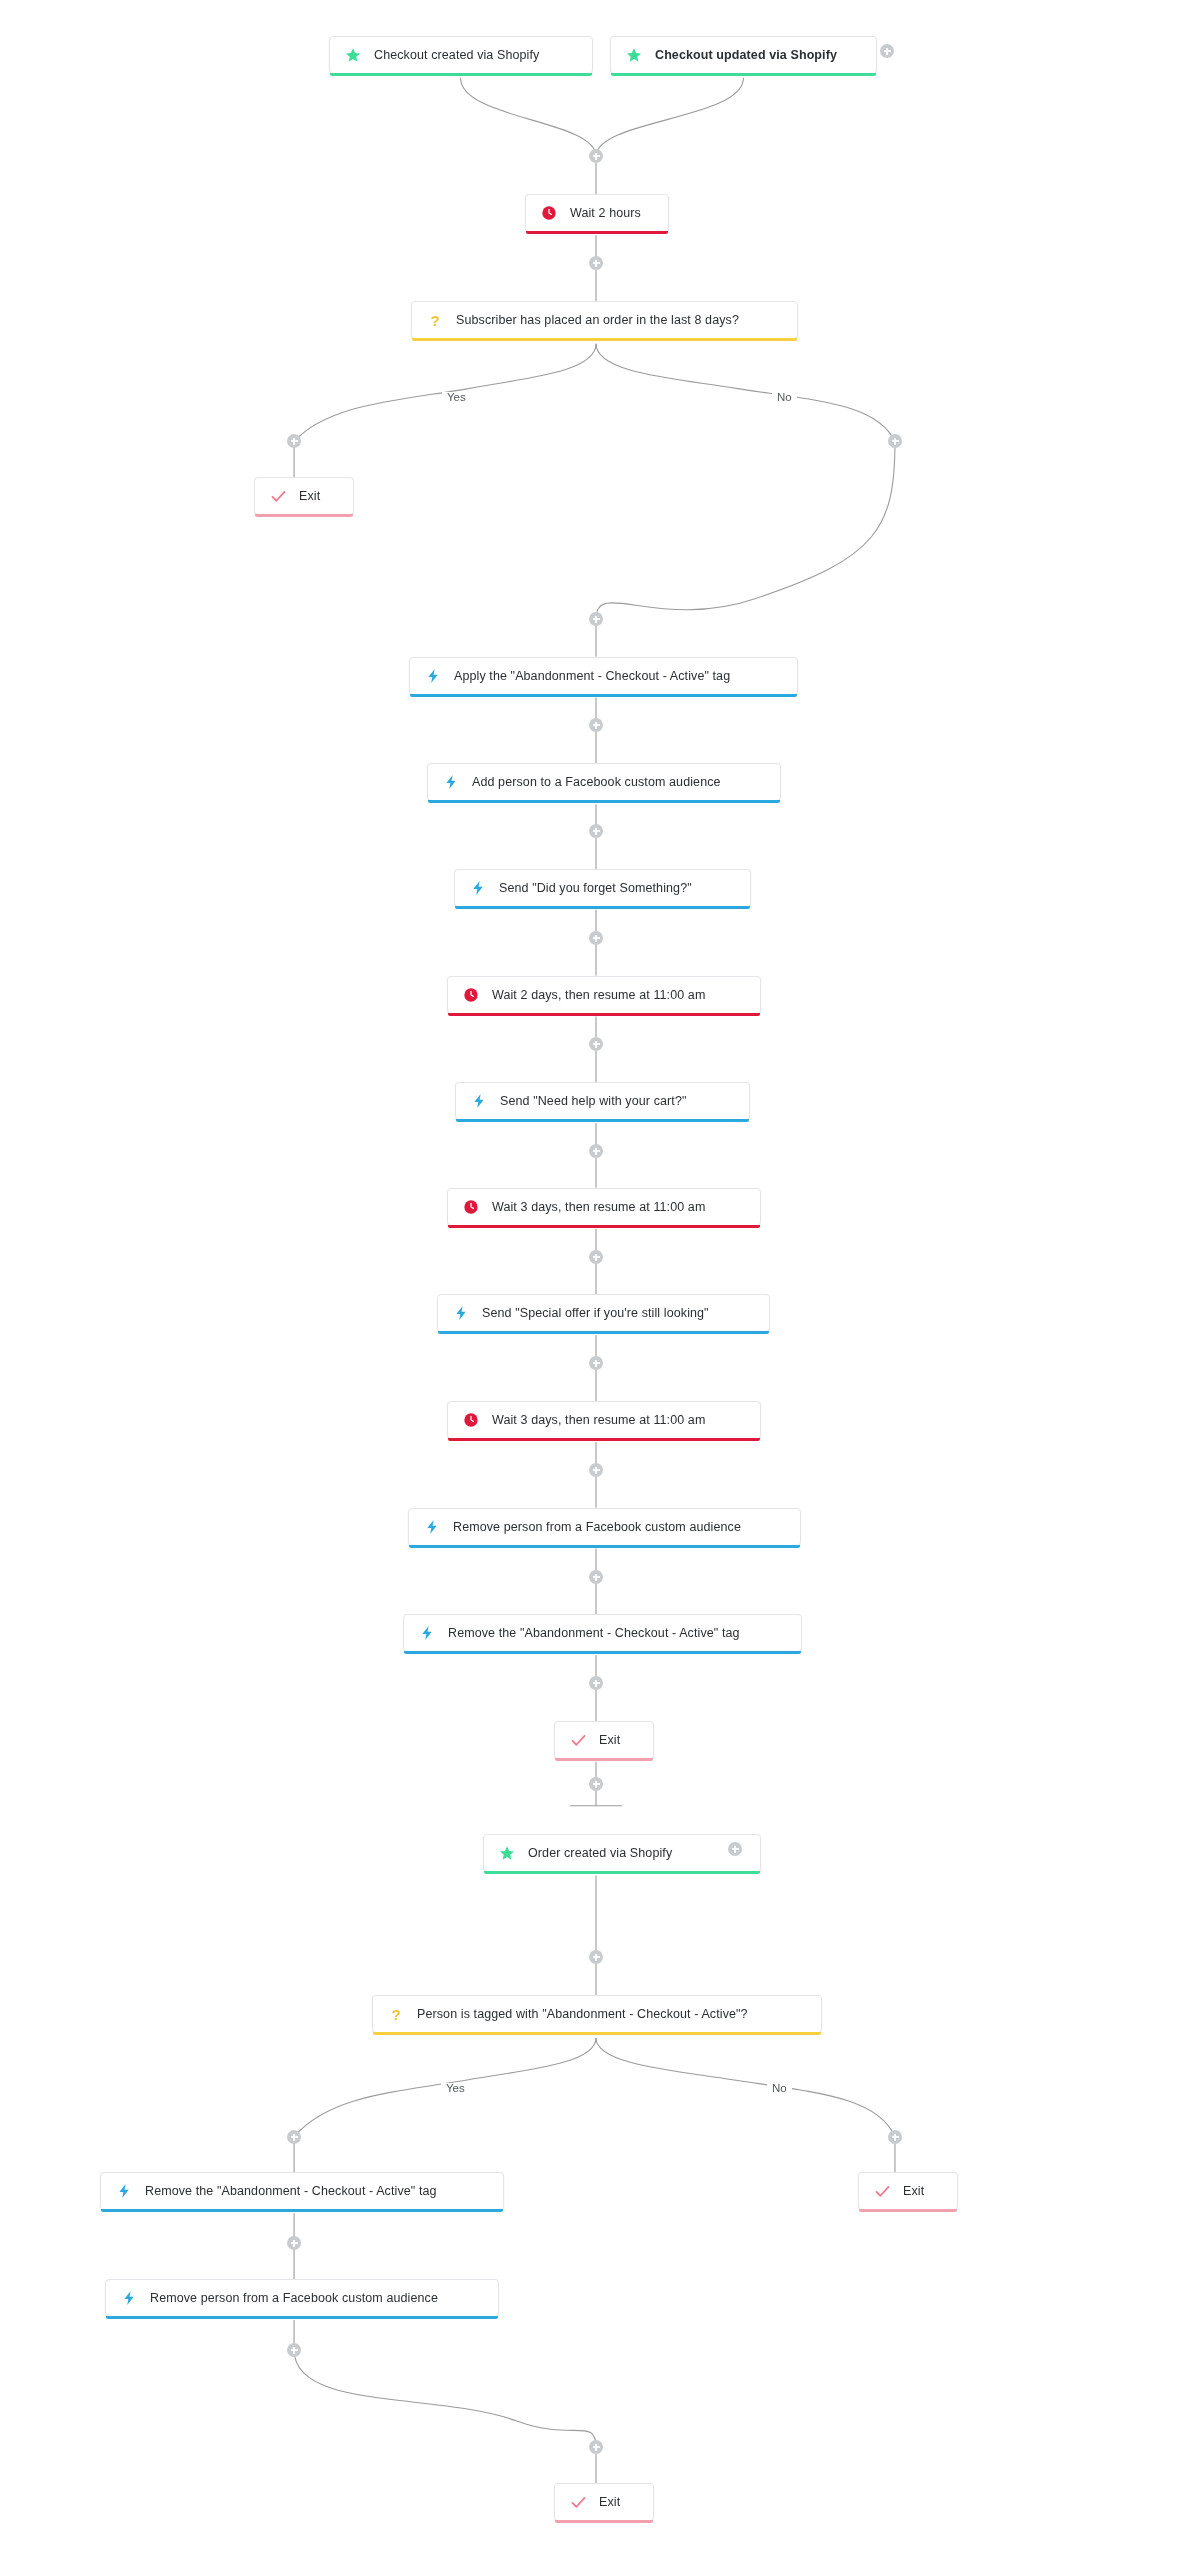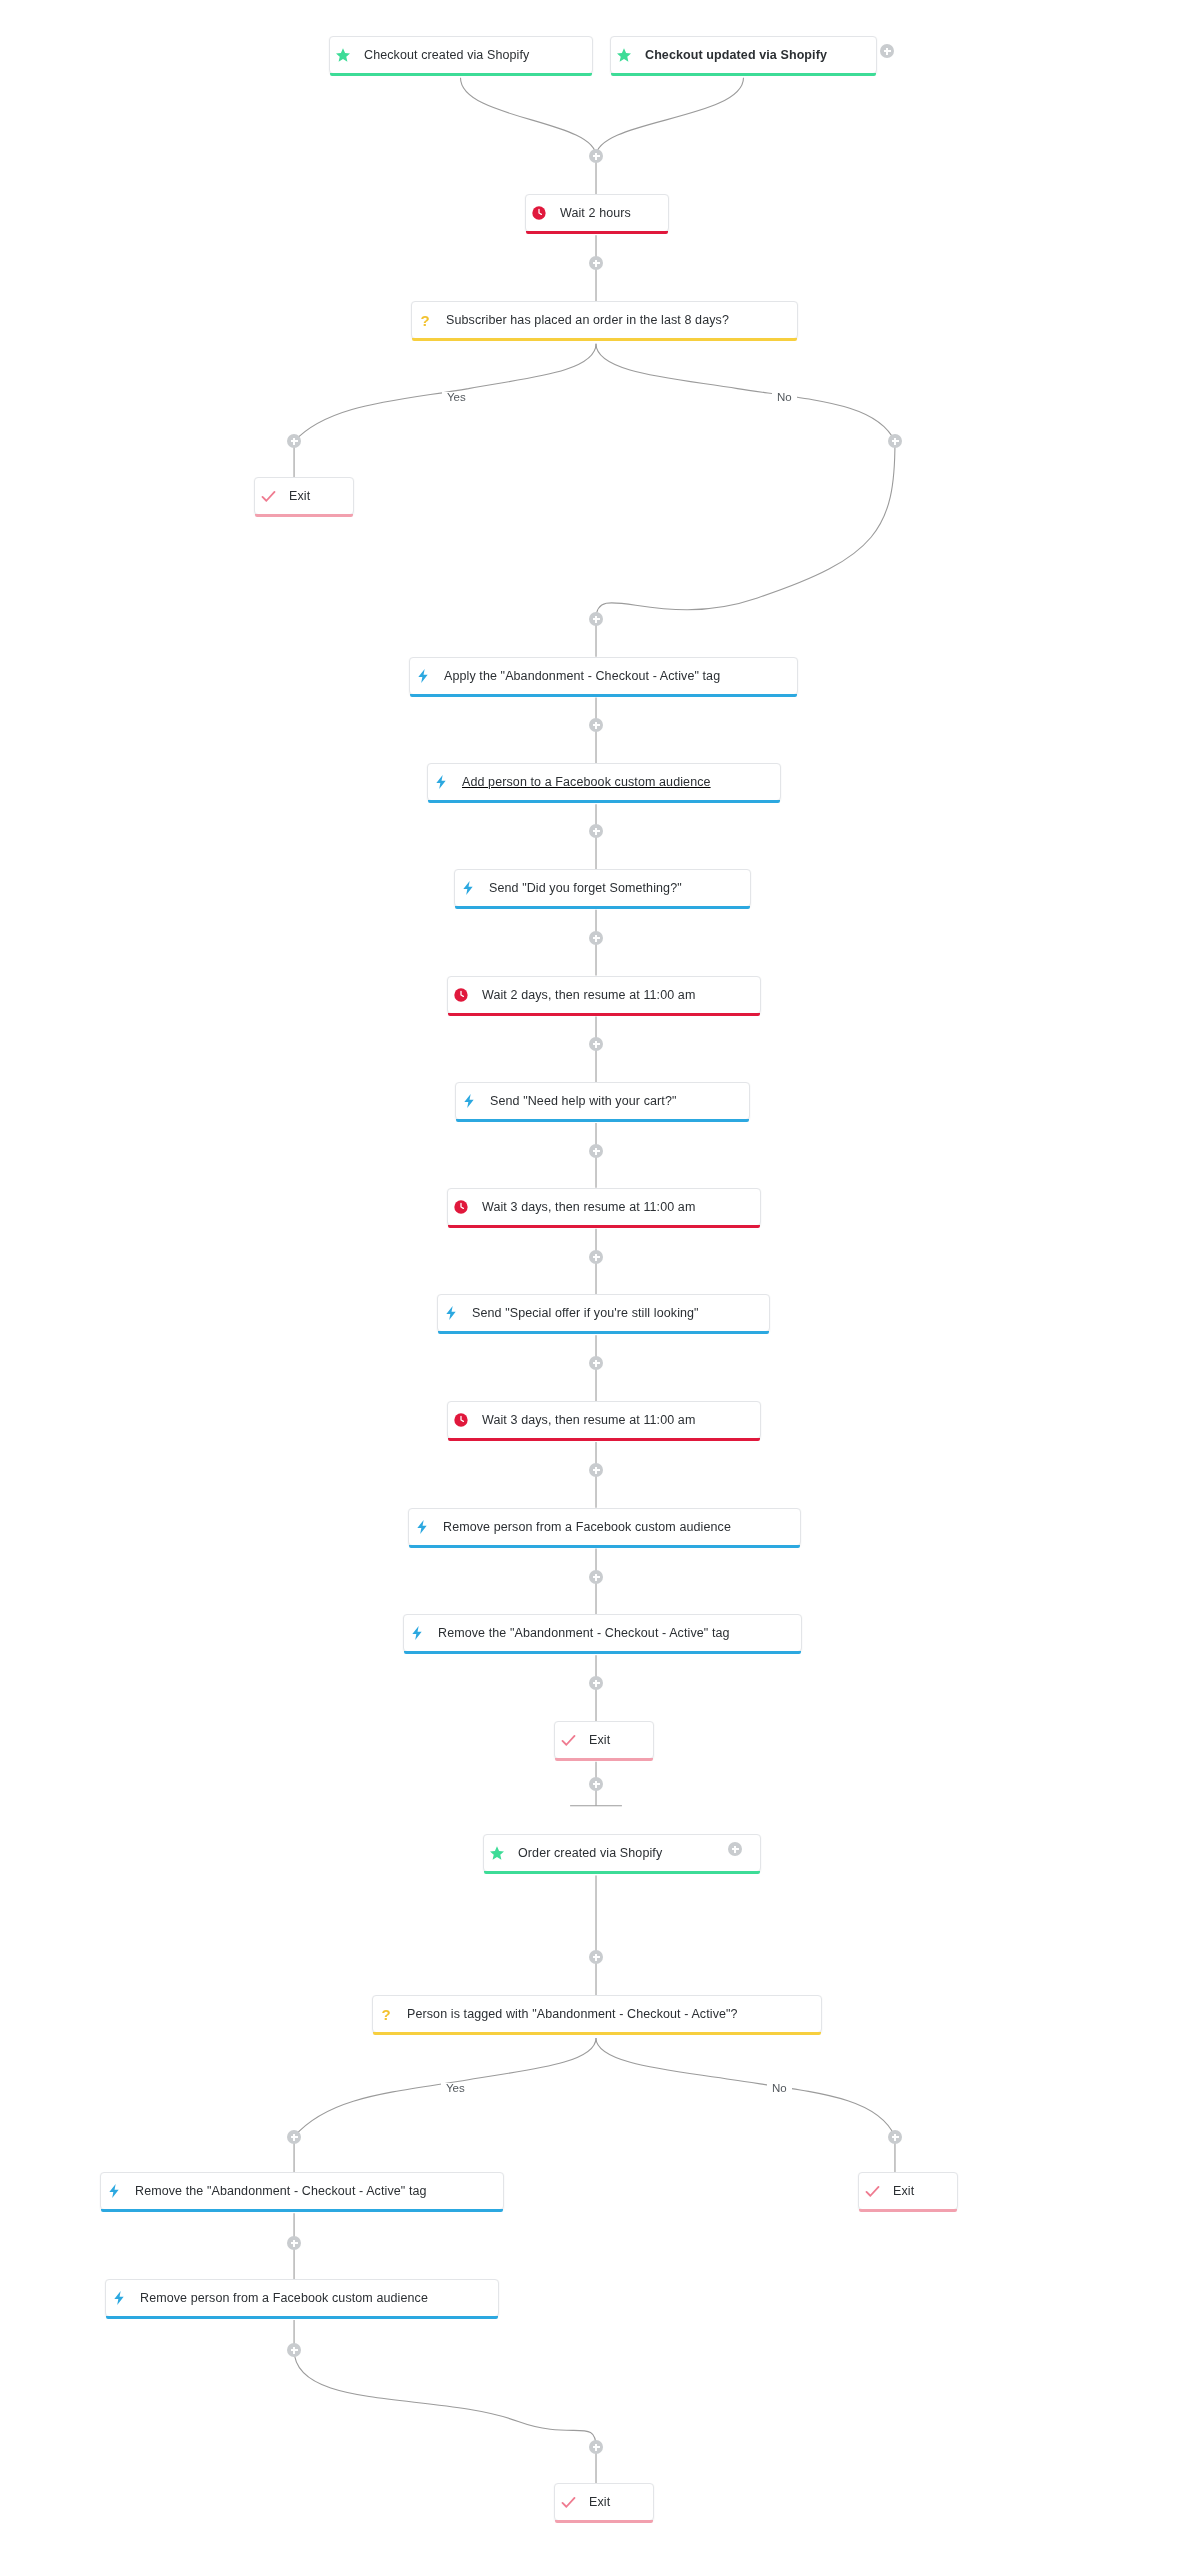--- a/index.html
+++ b/index.html
@@ -23,21 +23,21 @@
   }
   .node {
     position: absolute;
     background: #ffffff;
     border: 1px solid #e3e5e8;
     border-radius: 4px;
     box-shadow: 0 1px 2px rgba(30,40,60,0.07);
     display: flex;
     align-items: center;
     height: 38px;
-    padding: 0 16px 0 4px;
+    padding: 0 16px 0 14px;
     white-space: nowrap;
     z-index: 3;
   }
   .node .accent {
     position: absolute;
     left: 0; right: 0; bottom: -3px;
     height: 3px;
     border-radius: 0 0 2px 2px;
   }
   .node .ic {
@@ -201,21 +201,21 @@
       </div>
       <div class="node type-action" style="left: 409px; top: 657px; width: 389px;">
         <span class="ic">
           <svg width="16" height="16" viewBox="0 0 24 24">
             <polygon points="14.5,1.5 5,13.4 11,13.4 9.3,22.5 19,10.2 12.8,10.2" fill="#2ca8e0"></polygon>
           </svg>
         </span>
         <span class="lbl">Apply the "Abandonment - Checkout - Active" tag</span>
         <span class="accent"></span>
       </div>
-      <div class="node type-action" style="left: 427px; top: 763px; width: 354px; text-decoration: underline;">
+      <div class="node type-action" style="left: 427px; top: 763px; width: 354px;">
         <span class="ic">
           <svg width="16" height="16" viewBox="0 0 24 24">
             <polygon points="14.5,1.5 5,13.4 11,13.4 9.3,22.5 19,10.2 12.8,10.2" fill="#2ca8e0"></polygon>
           </svg>
         </span>
         <span class="lbl">Add person to a Facebook custom audience</span>
         <span class="accent"></span>
       </div>
       <div class="node type-action" style="left: 454px; top: 869px; width: 297px;">
         <span class="ic">

